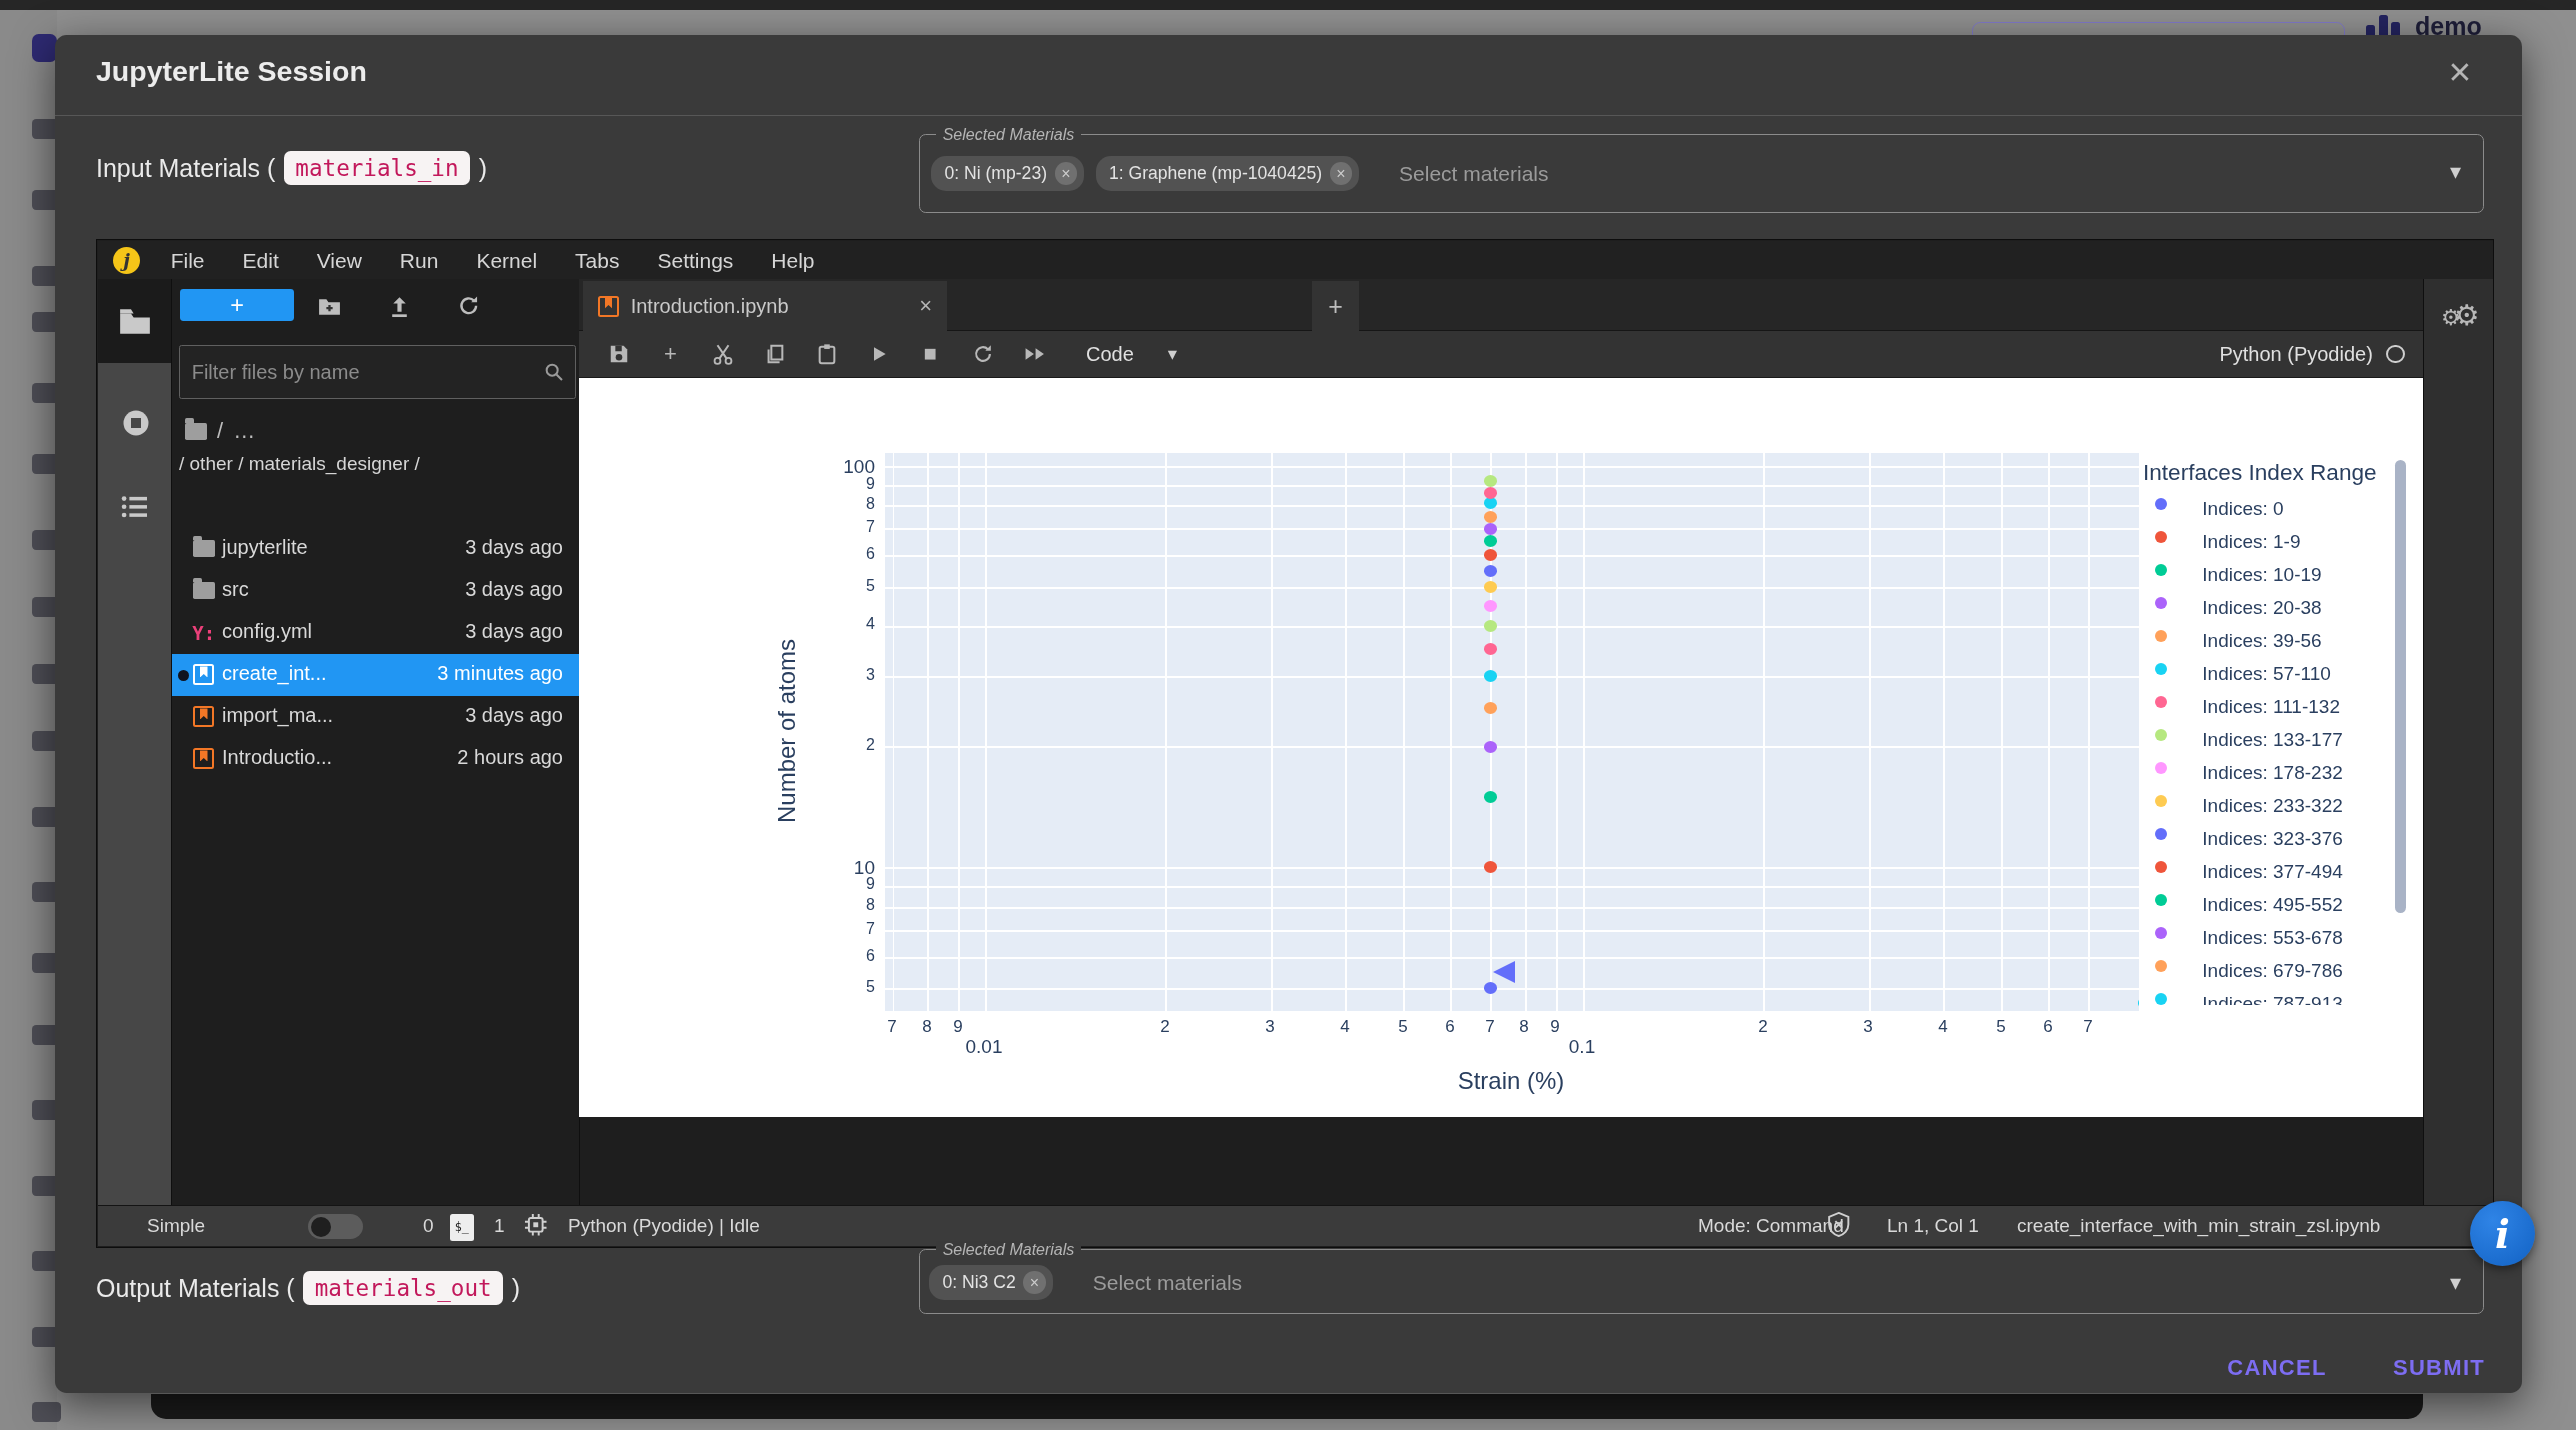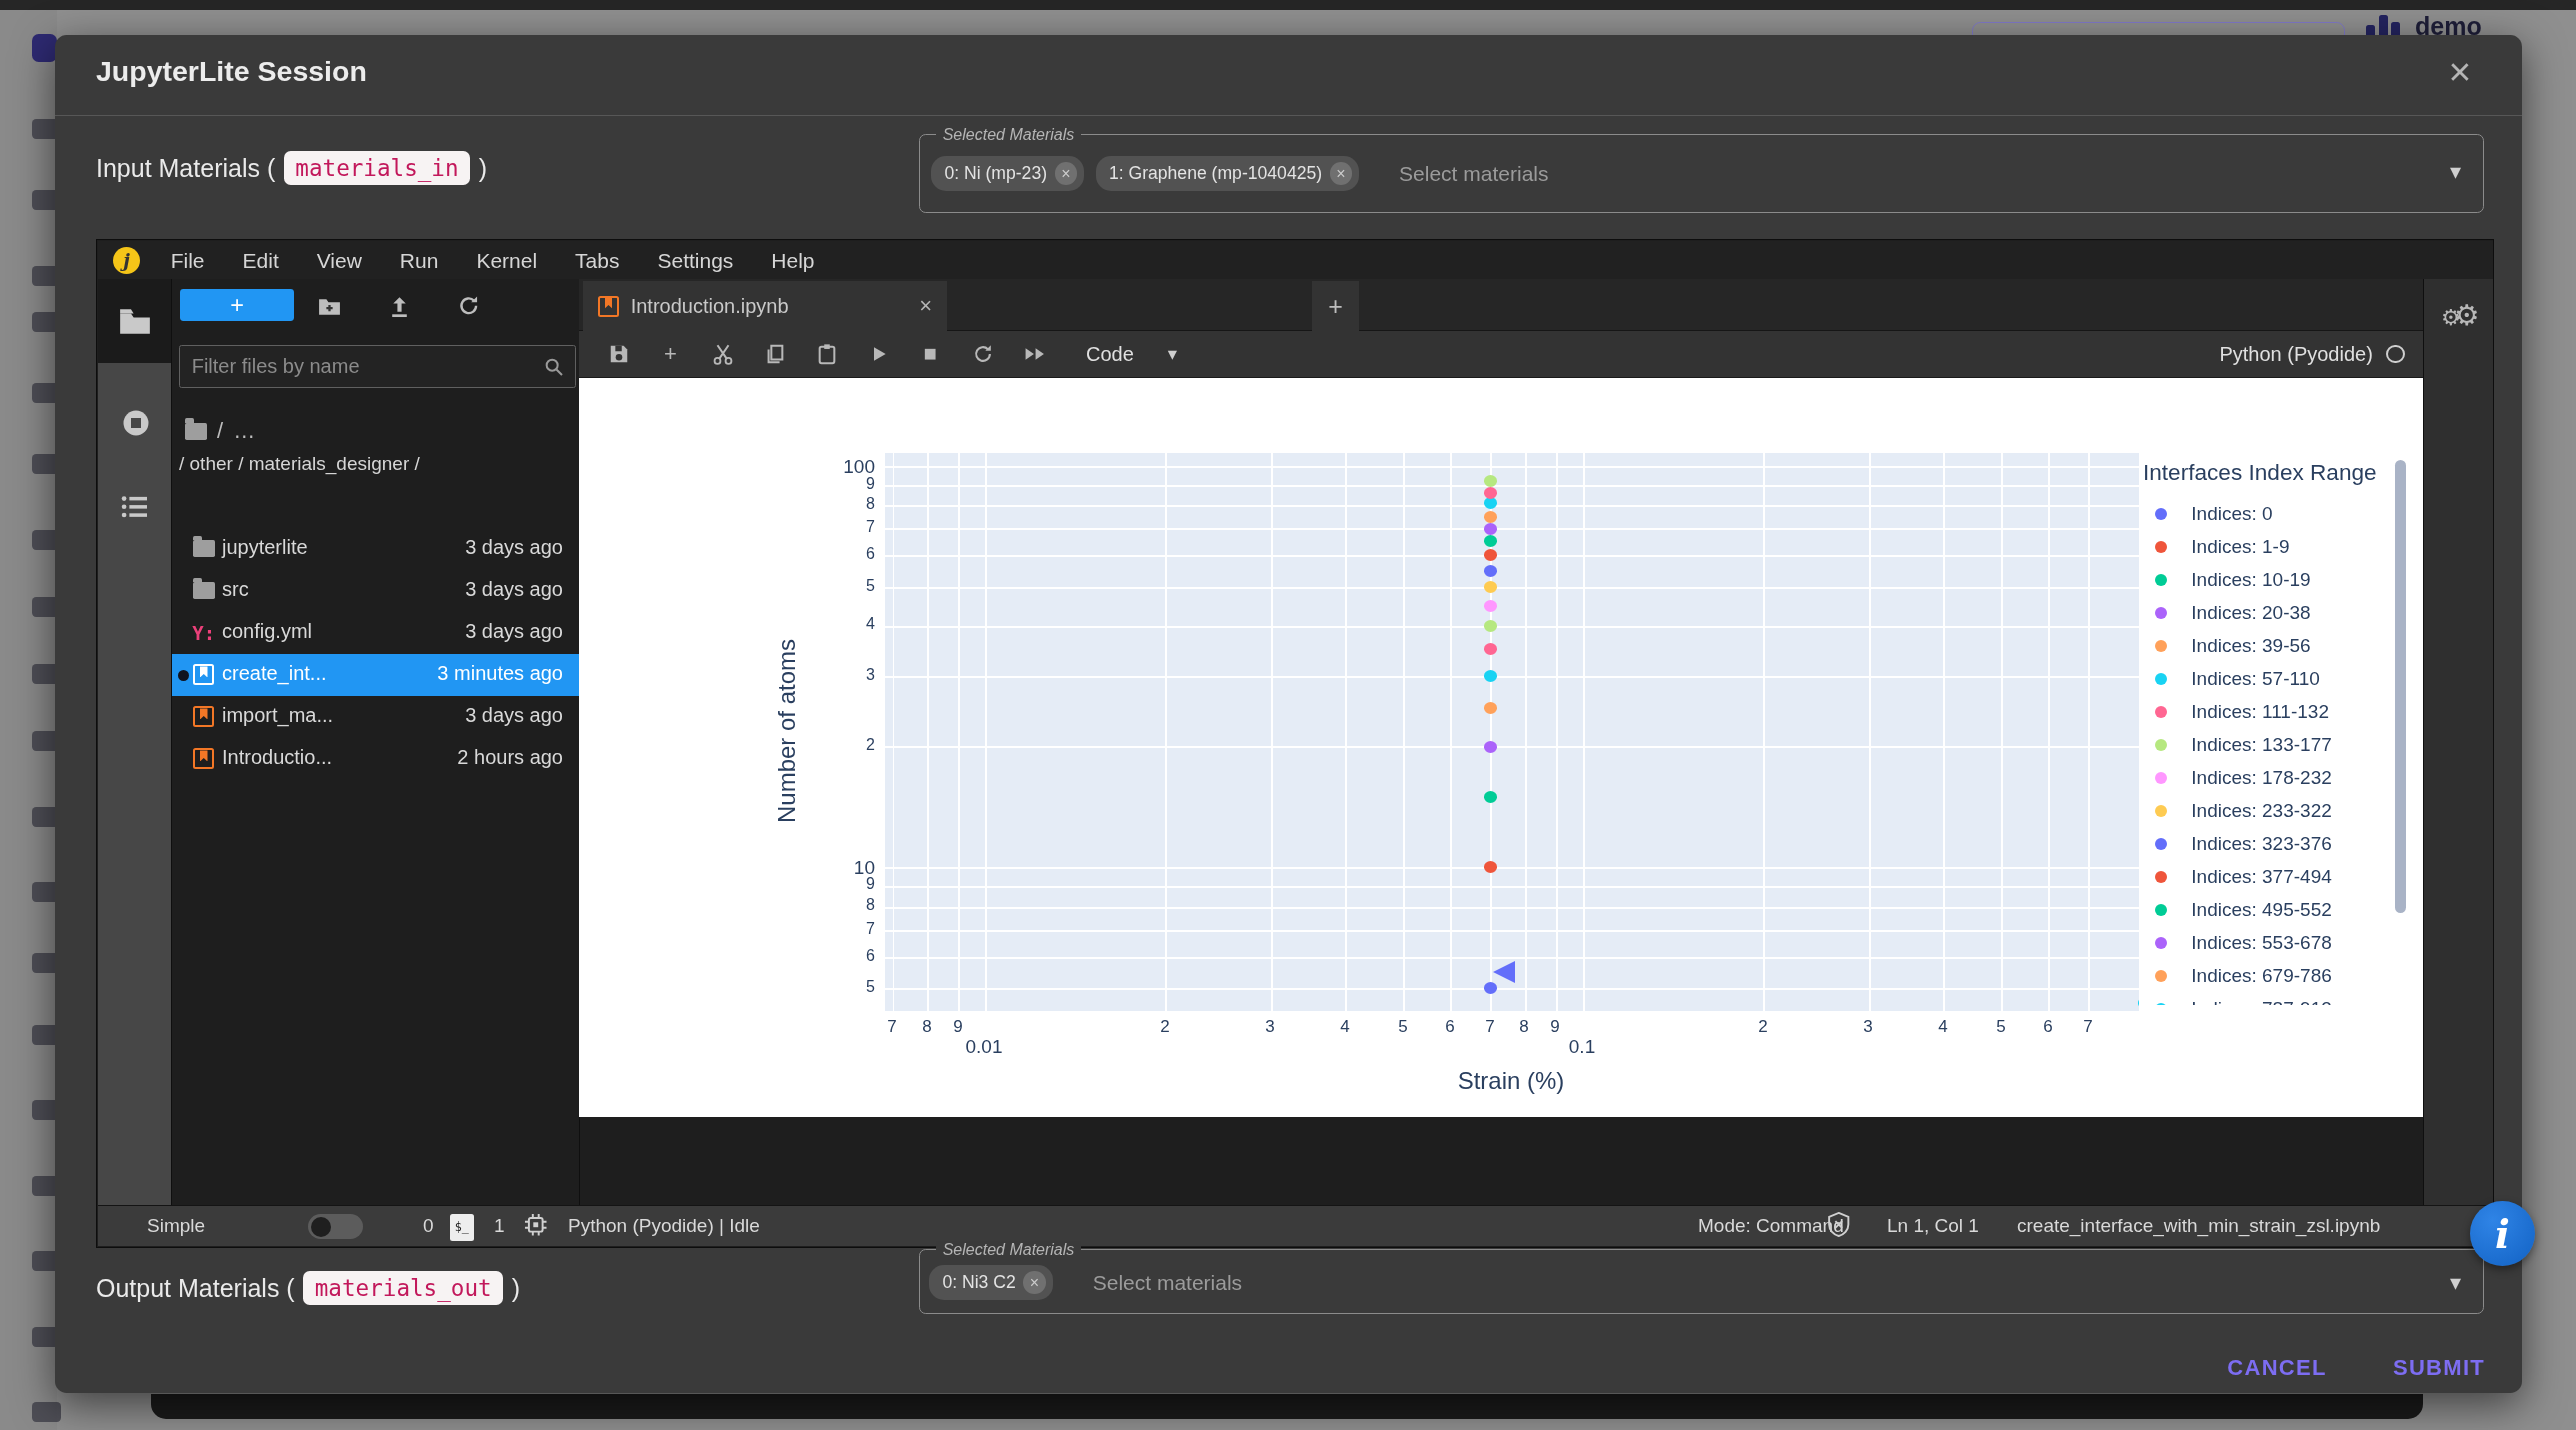--- a/index.html
+++ b/index.html
@@ -52,21 +52,21 @@
 
   #jl-rail-top{left:98px;top:279px;width:74px;height:84px;background:#1b1b1b;border-right:0.8px solid #0f0f0f;
                display:flex;align-items:center;justify-content:center;}
   #jl-rail-rest{left:98px;top:363px;width:74px;height:842px;background:#474747;border-right:0.8px solid #0f0f0f;}
   .rail-icon{position:absolute;left:22.6px;}
 
   #file-browser{left:172px;top:279px;width:408px;height:926px;background:#1e1e1e;border-right:0.8px solid #0f0f0f;}
   #fb-new-btn{left:180px;top:289px;width:114px;height:32px;background:#2196f3;border-radius:3.4px;color:#fff;
               font-size:23.5px;display:flex;align-items:center;justify-content:center;}
   .fb-tool{top:291px;width:30px;height:30px;display:flex;align-items:center;justify-content:center;}
-  #fb-filter{left:179px;top:345px;width:397px;height:43px;background:#232323;border:0.8px solid #606060;
+  #fb-filter{left:179px;top:345px;width:397px;height:54px;background:#232323;border:0.8px solid #606060;
              border-radius:2.5px;display:flex;align-items:center;padding:0 10px 0 11.7px;}
   #fb-filter-text{flex:1;font-size:20px;color:#8b8b8b;}
   #fb-breadcrumb1{left:185px;top:418px;display:flex;align-items:center;gap:10px;color:#bdbdbd;font-size:22px;}
   #fb-breadcrumb2{left:179px;top:453px;font-size:19px;color:#d6d6d6;}
   #fb-header{left:172px;top:491px;width:408px;height:37px;border-bottom:0.8px solid #4a4a4a;color:#e0e0e0;font-size:20px;}
   #fb-col-name{position:absolute;left:20px;top:5.9px;}
   #fb-sort{position:absolute;left:131px;top:10px;font-size:12.6px;color:#bdbdbd;}
   #fb-col-div{position:absolute;left:264px;top:4.2px;width:0.8px;height:28px;background:#4a4a4a;}
   #fb-col-mod{position:absolute;right:17px;top:5.9px;}
   .file-row{position:absolute;left:0;width:408px;height:42px;color:#d9d9d9;font-size:20px;}
@@ -111,21 +111,21 @@
   .dot{position:absolute;width:13.4px;height:11.7px;border-radius:50%;}
   .xlab,.ylab{position:absolute;color:#2a3f5f;}
   .xlab{font-size:17px;transform:translateX(-50%);}
   .xlab.major{font-size:19px;}
   .ylab{font-size:16px;transform:translateX(-100%);text-align:right;}
   .ylab.major{font-size:19px;}
   #y-title{left:787px;top:731px;transform:translate(-50%,-50%) rotate(-90deg);font-size:24px;color:#2a3f5f;white-space:nowrap;}
   #x-title{left:1511px;top:1067px;transform:translateX(-50%);font-size:24px;color:#2a3f5f;}
   #legend{left:2143px;top:460px;width:257px;height:545px;overflow:hidden;}
   #legend-title{font-size:22.6px;color:#2a3f5f;margin-bottom:11.7px;white-space:nowrap;}
-  .legend-entry{display:flex;align-items:center;height:33px;gap:24px;padding-left:11.7px;}
+  .legend-entry{display:flex;align-items:flex-start;height:33px;gap:35px;padding-left:11.7px;}
   .legend-dot{width:12.6px;height:12.6px;border-radius:50%;flex:0 0 auto;}
   .legend-label{font-size:19px;color:#2a3f5f;white-space:nowrap;}
   #legend-scrollbar{left:2395px;top:460px;width:11px;height:453px;background:#a9b3c6;border-radius:5.9px;}
   #tooltip{left:1514px;top:904px;width:460px;background:#636efa;border-radius:1.7px;padding:8.4px 13.4px;color:#fff;}
   .tt-line{font-size:21px;line-height:28.5px;white-space:nowrap;}
   #tooltip-arrow{left:1493px;top:961px;width:0;height:0;border-top:11px solid transparent;
                  border-bottom:11px solid transparent;border-right:22.6px solid #636efa;}
 
   #output-black{left:579px;top:1117px;width:1844px;height:88px;background:#000;}
   #output-text{position:absolute;left:163px;top:18.4px;font-size:21px;color:#e8e8e8;

